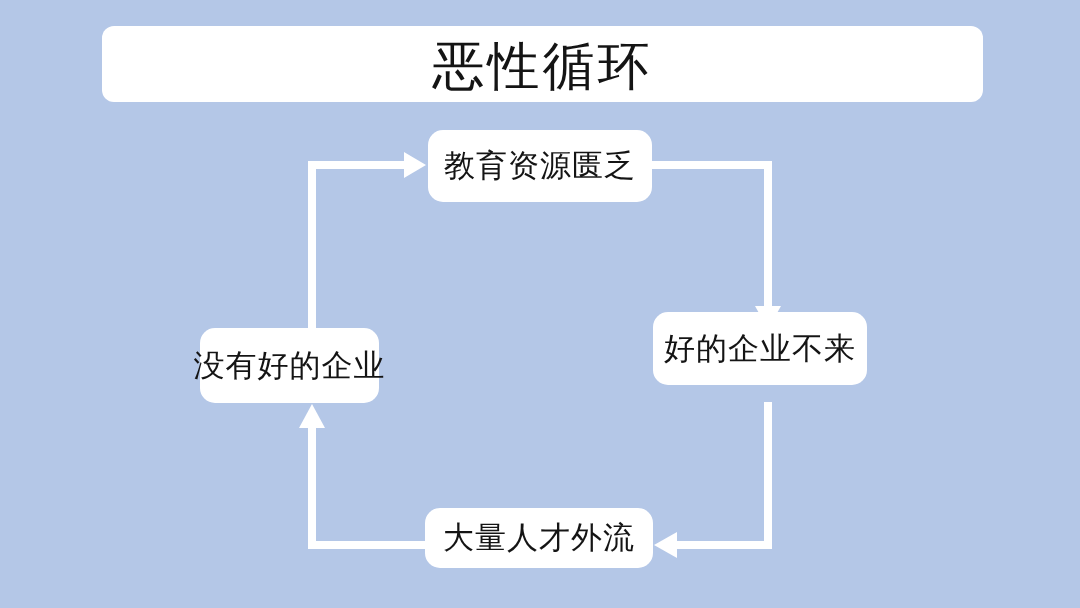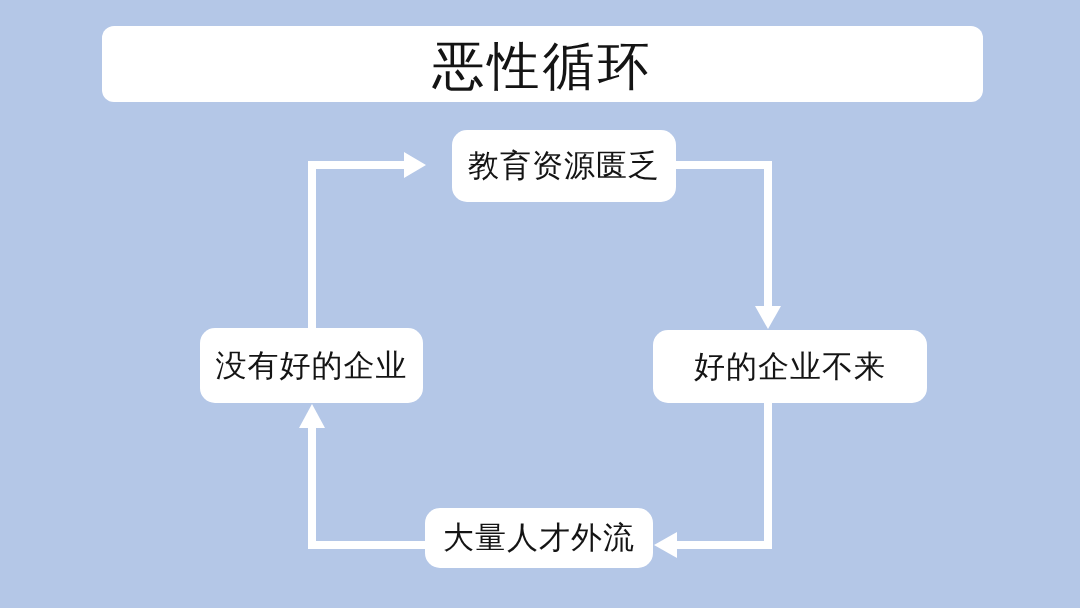--- a/index.html
+++ b/index.html
@@ -29,24 +29,24 @@
   .node {
     position: absolute;
     background: var(--node-fill, #ffffff);
     border-radius: 15px;
     display: flex; align-items: center; justify-content: center;
     font-size: 31px;
     letter-spacing: 1px;
     white-space: nowrap;
     z-index: 2;
   }
-  .node-top    { left: 428px; top: 130px; width: 224px; height: 72px; margin-left: 24px; }
-  .node-right  { left: 653px; top: 330px; width: 274px; height: 73px; }
+  .node-top    { left: 428px; top: 130px; width: 224px; height: 72px; }
+  .node-right  { left: 653px; top: 312px; width: 214px; height: 73px; }
   .node-bottom { left: 425px; top: 508px; width: 228px; height: 60px; }
-  .node-left   { left: 200px; top: 328px; width: 223px; height: 75px; }
+  .node-left   { left: 200px; top: 328px; width: 179px; height: 75px; }
   svg.arrows {
     position: absolute;
     left: 0; top: 0;
     width: 1080px; height: 608px;
     z-index: 1;
   }
   svg.arrows path {
     fill: none;
     stroke: var(--arrow, #ffffff);
     stroke-width: 8;

